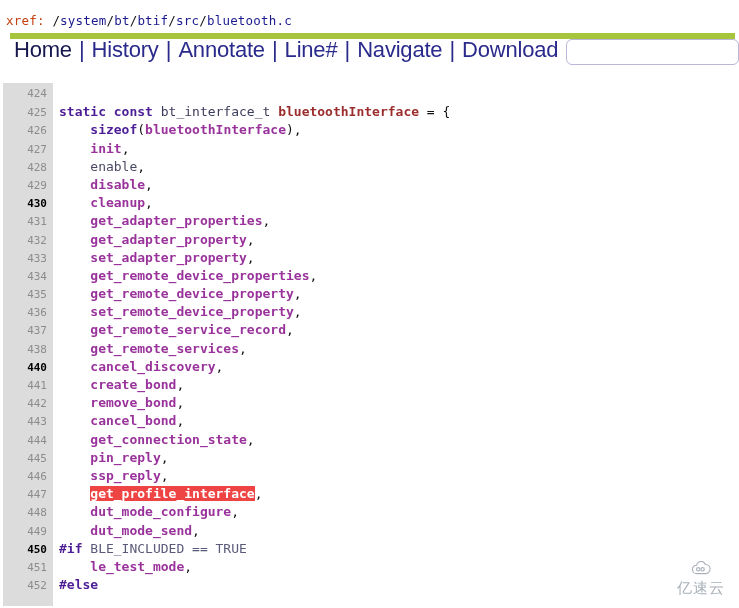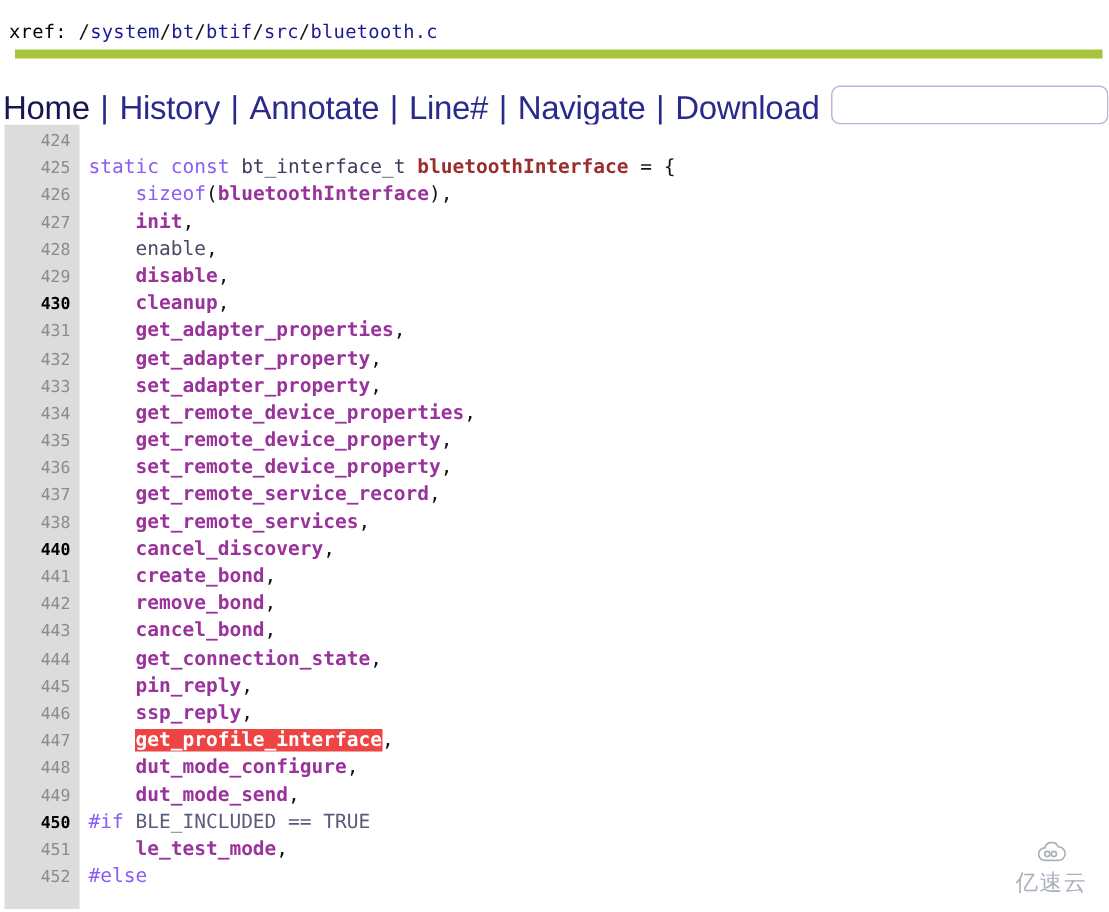--- a/index.html
+++ b/index.html
@@ -20,36 +20,36 @@
   #xref-header {
     height: 33px;
     box-sizing: border-box;
     padding: 13px 0 0 6px;
     font-family: "DejaVu Sans Mono", monospace;
     font-size: 12.5px;
     color: #111111;
     white-space: nowrap;
     letter-spacing: .2px;
   }
-  #xref-header .lbl { color: #000000; }
+  #xref-header .lbl { color: #c2410c; }
   #xref-header .seg { color: #1b1b8f; }
   #xref-header .sep { color: #111111; }
 
   #green-rule {
     height: 6px;
     background: #a6c53c;
     margin: 0 4px 0 10px;
   }
 
   
   #menu-bar {
     height: 44px;
     display: flex;
-    align-items: flex-end;
-    padding-left: 2px;
+    align-items: flex-start;
+    padding-left: 14px;
     box-sizing: border-box;
   }
   #menu-bar a.navlink {
     color: #2a2a8c;
     text-decoration: none;
     font-size: 22px;
     line-height: 22px;
     letter-spacing: -0.2px;
     white-space: nowrap;
   }
@@ -119,21 +119,21 @@
   .lineno.decade {
     color: #000000;
     font-weight: bold;
   }
   .content {
     padding-left: 6px;
     white-space: pre;
   }
 
   
-  .t-kw    { color: #8b5cf6; font-weight: normal; }       
+  .t-kw    { color: #4c1d95; font-weight: bold; }       
   .t-type  { color: #3b3b5c; }                          
   .t-var   { color: #9b2d2d; font-weight: bold; }       
   .t-sym   { color: #99339b; font-weight: bold; }       
   .t-plain { color: #4a4a66; }                          
   .t-punct { color: #111111; }
   .t-macro { color: #5a5a7a; }                          
   .t-sel {
     background: #ef4444;
     color: #ffffff;
     font-weight: bold;

